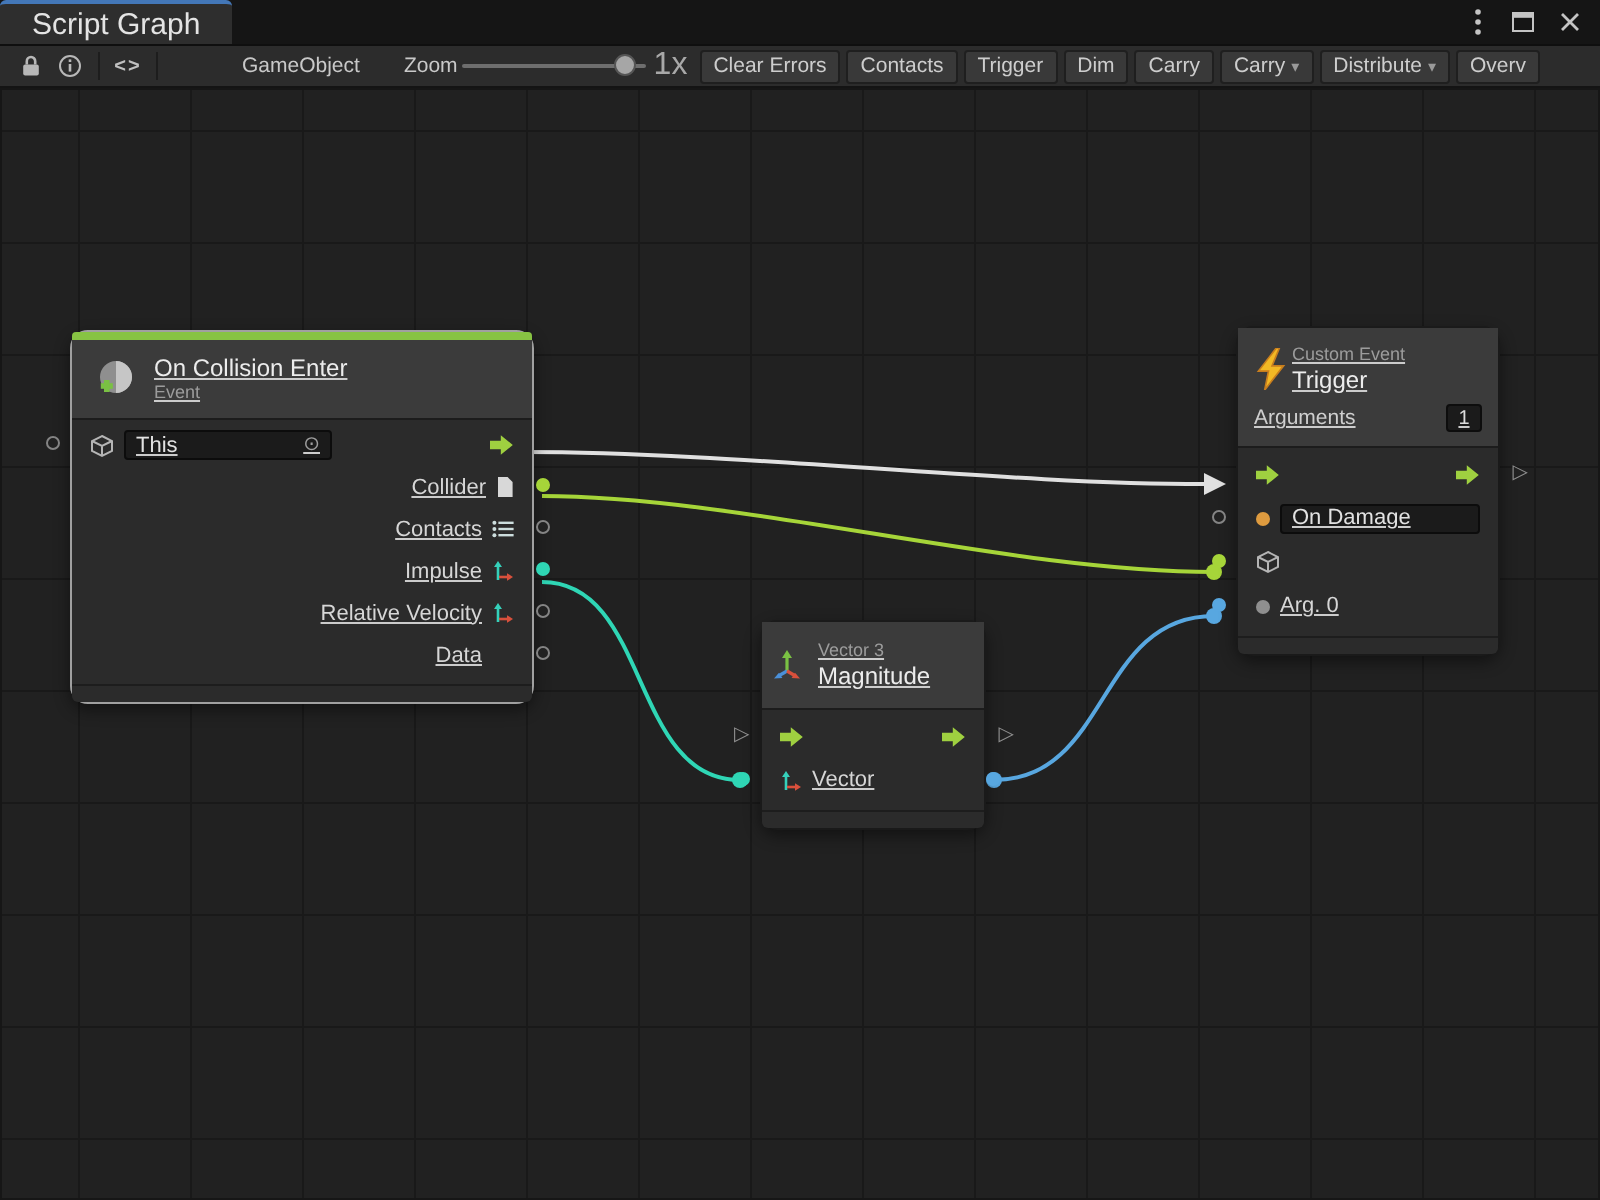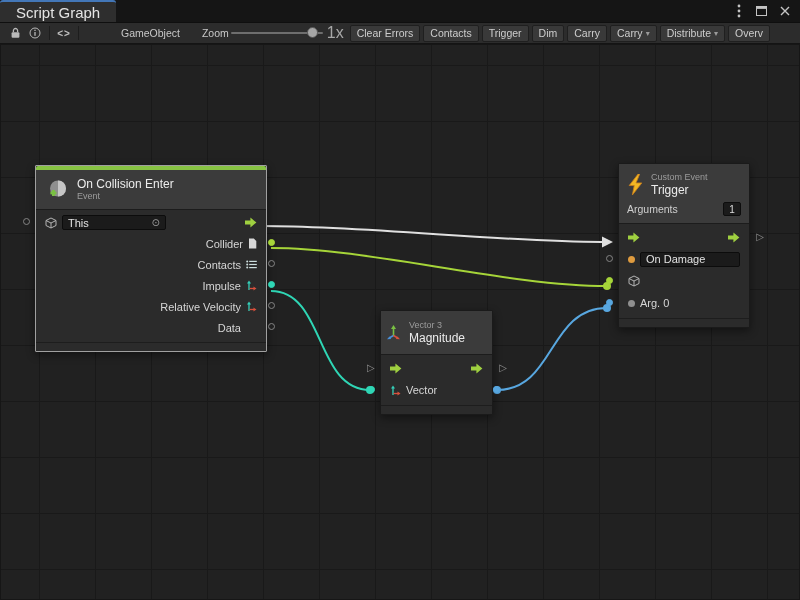--- a/index.html
+++ b/index.html
@@ -33,28 +33,28 @@
 
   
   #canvas{position:absolute;left:0;top:44px;width:800px;height:556px;background-color:#212121;
           background-image:linear-gradient(#191919 1px,transparent 1px),
                            linear-gradient(90deg,#191919 1px,transparent 1px);
           background-size:56px 56px;background-position:39px 21px;
           box-shadow:inset 0 0 0 1px #161616;}
   #wires{position:absolute;left:0;top:0;z-index:1;pointer-events:none;}
 
   
-  .node{position:absolute;z-index:2;background:#2b2b2b;border:1px solid #1a1a1a;border-radius:1px;
-        box-shadow:0 3px 8px rgba(0,0,0,.45);}
+  .node{position:absolute;z-index:2;background:#2b2b2b;border:1px solid #1a1a1a;border-radius:9px;
+        box-shadow:0 3px 8px rgba(0,0,0,.45);text-decoration:underline;}
   .node.selected{border-color:#a0a0a0;}
   .accent{height:4px;background:#87c343;border-radius:2px 2px 0 0;}
   .nhead{display:flex;align-items:center;gap:7px;padding:7px 10px;background:#3b3b3b;border-bottom:1px solid #1c1c1c;}
   .nhead.v{min-height:44px;padding:5px 4px;}
   .nhead.col{display:block;padding:8px 8px 7px;background:#3b3b3b;border-bottom:1px solid #1c1c1c;}
-  .hrow{display:flex;align-items:center;gap:7px;}
+  .hrow{display:flex;align-items:center;gap:2px;}
   .hargs{display:flex;align-items:center;justify-content:space-between;margin-top:5px;}
   .alabel{font-size:10.5px;color:#cfcfcf;}
   .afield{width:18px;height:14px;line-height:14px;background:#1b1b1b;border:1px solid #0d0d0d;border-radius:2px;
           font-size:10px;text-align:center;color:#ddd;cursor:text;}
   .ntitle{font-size:12px;color:#ececec;line-height:14px;}
   .nsub{font-size:9px;color:#9c9c9c;line-height:11px;}
   .nbody{padding:2px 0;}
   .row{position:relative;height:21px;display:flex;align-items:center;gap:5px;padding:0 9px;}
   .row.h22{height:22px;}
   .row.out{justify-content:flex-end;}

